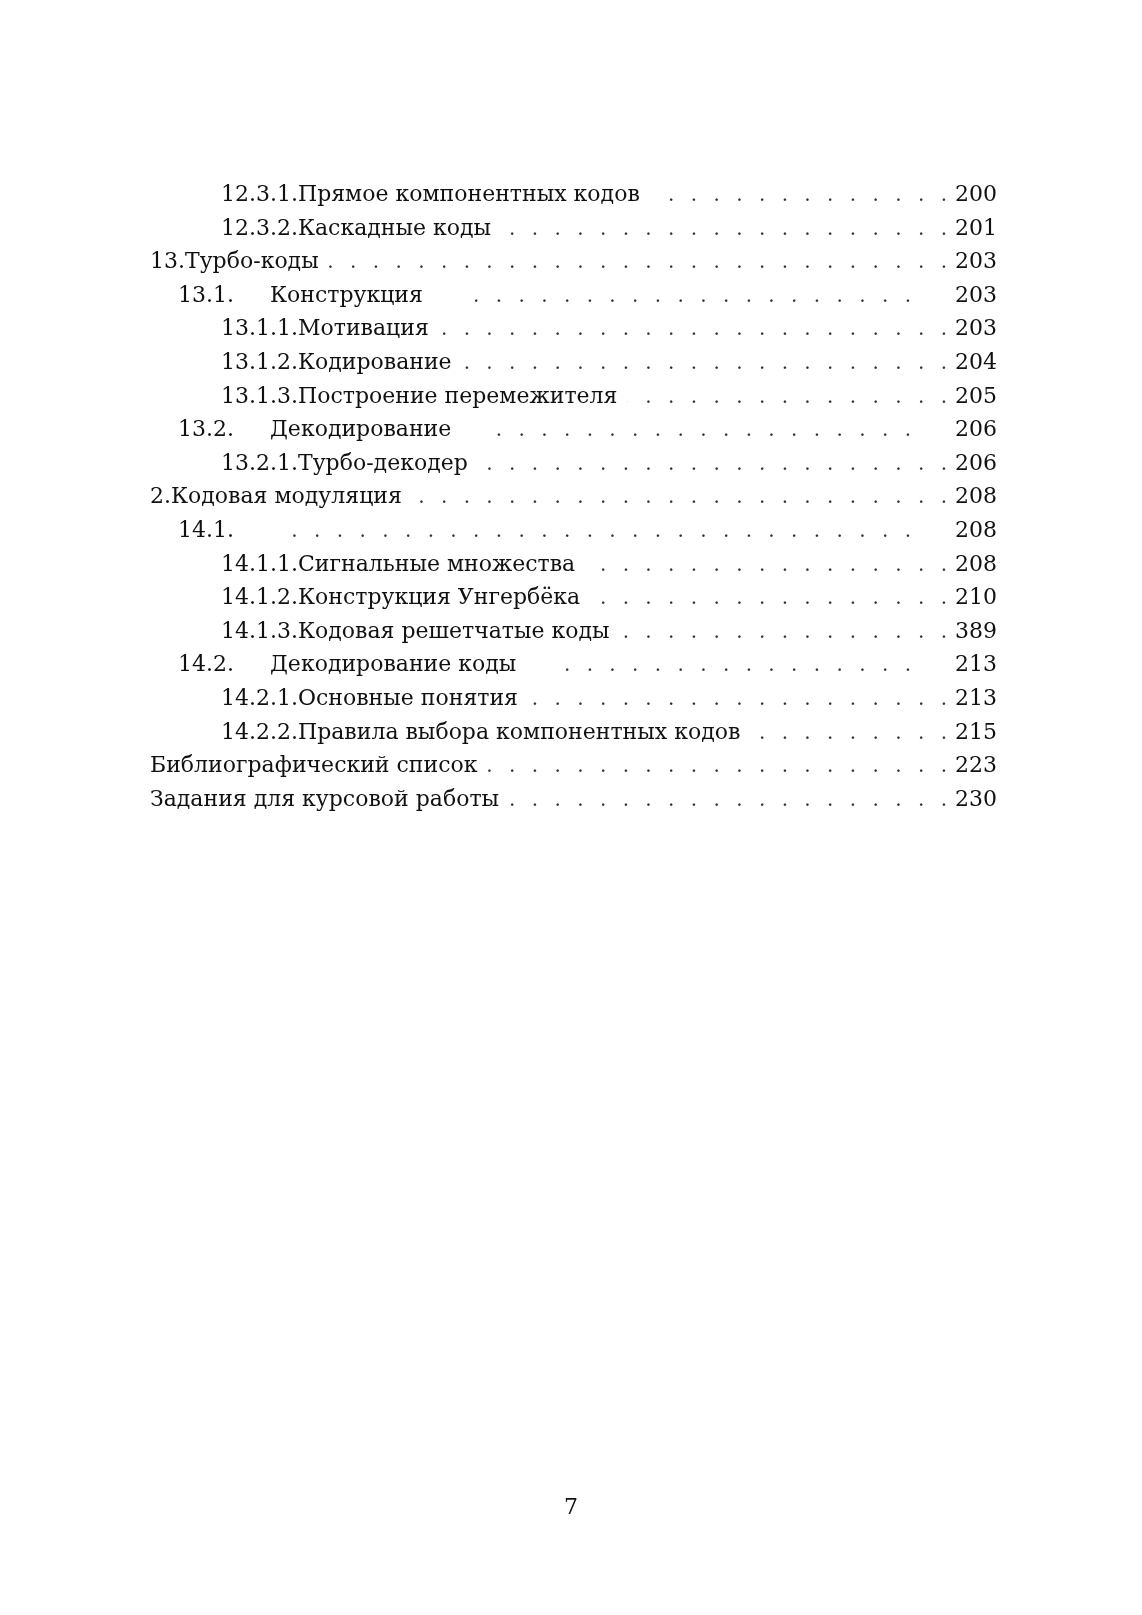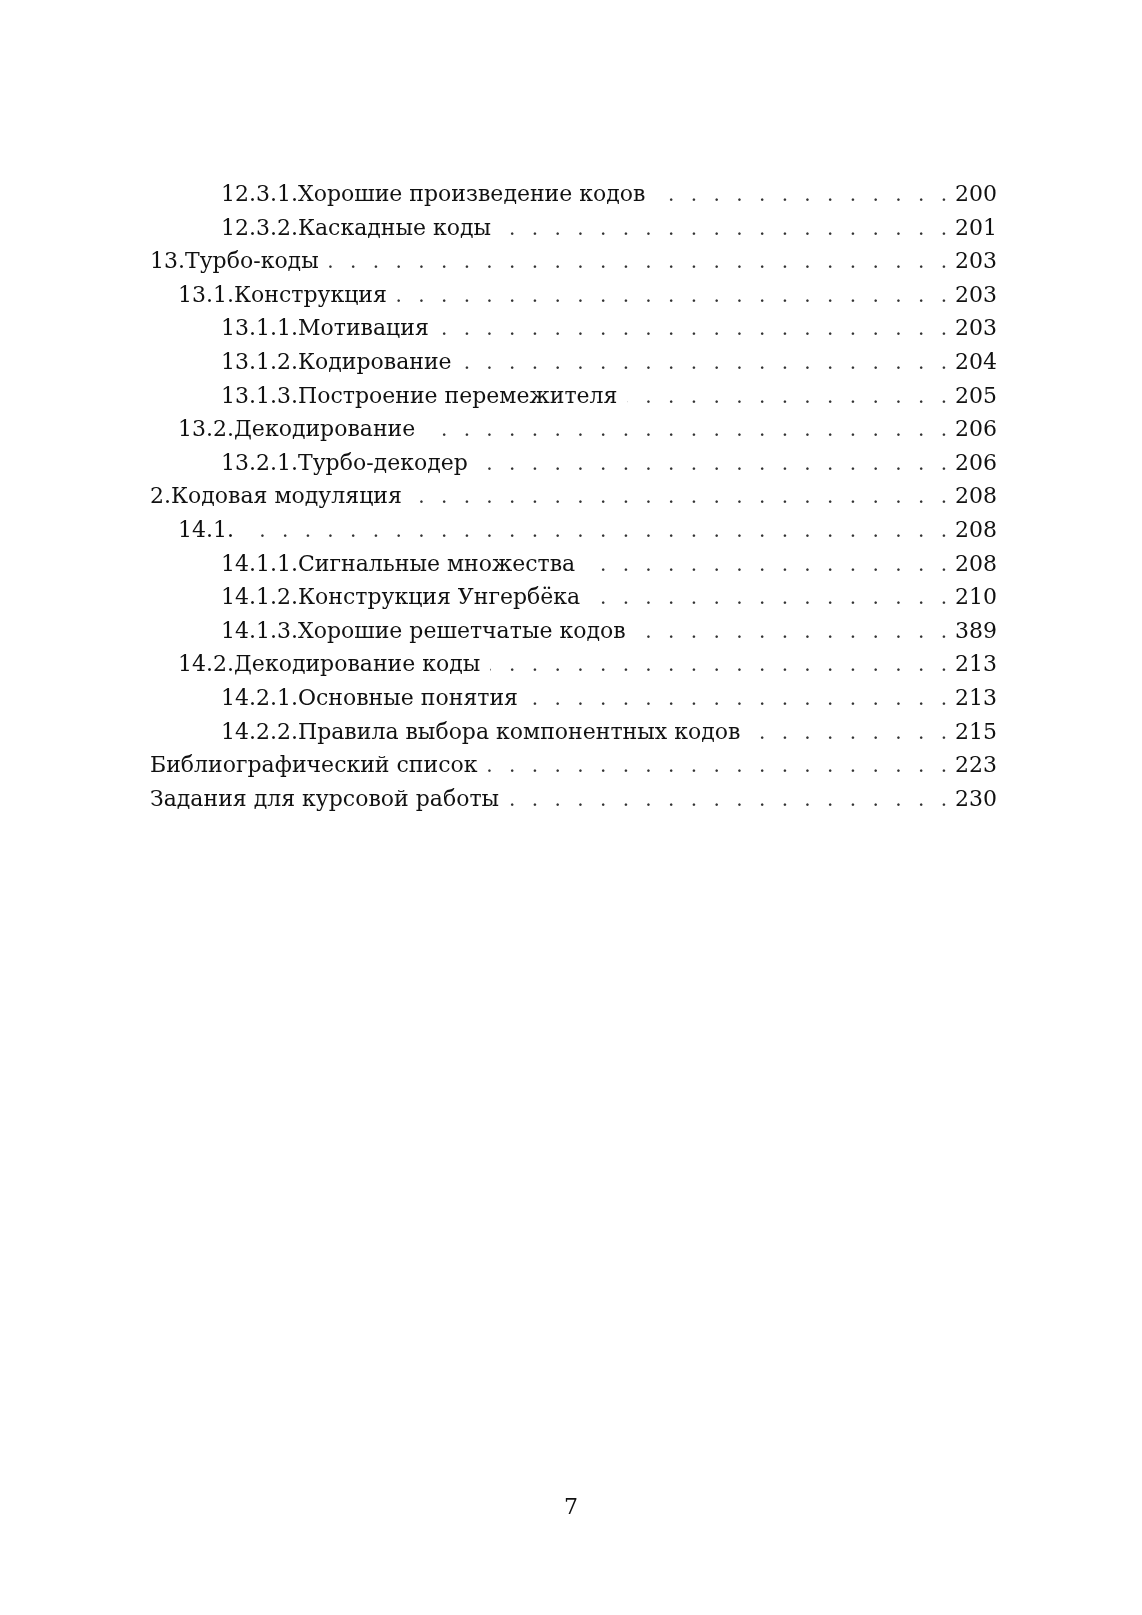--- a/index.html
+++ b/index.html
@@ -3,40 +3,40 @@
 <meta charset="utf-8">
 <style>
   html, body { margin: 0; padding: 0; background: #ffffff; }
   body { width: 1142px; height: 1615px; position: relative; overflow: hidden;
          font-family: "DejaVu Serif", "Liberation Serif", serif; color: #111; }
   .toc { position: absolute; left: 150px; top: 134px; width: 845px; margin-top: 43px; }
   .row { position: relative; height: 33.6px; line-height: 33.6px; font-size: 22px;
          display: flex; align-items: baseline; white-space: nowrap; }
   .row .num { display: inline-block; }
   .lvl0 { padding-left: 0; }
-  .lvl1 { padding-left: 28px; }
+  .lvl1 { padding-left: 28px; gap: 36px; }
   .lvl2 { padding-left: 71px; }
   .lvl1 .num { width: 71px; }
   .lvl2 .num { width: 88px; }
   .lvl0 .num { margin-right: 0; }
   .title { flex: 0 0 auto; }
   .leader { flex: 1 1 auto; overflow: hidden; margin: 0 8px 0 10px; letter-spacing: 0;
             color: #333; font-size: 20px; }
   .leader::before { content: ". . . . . . . . . . . . . . . . . . . . . . . . . . . . . . . . . . . . . . . . . . . . . . . . . . . . . . . . . . . . . . . . . . . . . . . . . . . . . . . . . . . . . . . . . . . . . ";
             white-space: nowrap; word-spacing: 10px; direction: rtl; display: block; text-align: right; }
   .page { flex: 0 0 auto; width: 40px; text-align: right; }
   .folio { position: absolute; left: 0; right: 0; top: 1494px; text-align: center; font-size: 22px; }
 </style>
 </head>
 <body>
 
 <div class="toc">
   <div class="row lvl2">
     <span class="num">12.3.1.</span>
-    <span class="title">Хорошие произведение кодов</span>
+    <span class="title">Прямое компонентных кодов</span>
     <span class="leader"></span>
     <span class="page">200</span>
   </div>
   <div class="row lvl2">
     <span class="num">12.3.2.</span>
     <span class="title">Каскадные коды</span>
     <span class="leader"></span>
     <span class="page">201</span>
   </div>
   <div class="row lvl0">
@@ -99,21 +99,21 @@
     <span class="page">208</span>
   </div>
   <div class="row lvl2">
     <span class="num">14.1.2.</span>
     <span class="title">Конструкция Унгербёка</span>
     <span class="leader"></span>
     <span class="page">210</span>
   </div>
   <div class="row lvl2">
     <span class="num">14.1.3.</span>
-    <span class="title">Хорошие решетчатые кодов</span>
+    <span class="title">Кодовая решетчатые коды</span>
     <span class="leader"></span>
     <span class="page">389</span>
   </div>
   <div class="row lvl1">
     <span class="num">14.2.</span>
     <span class="title">Декодирование коды</span>
     <span class="leader"></span>
     <span class="page">213</span>
   </div>
   <div class="row lvl2">

